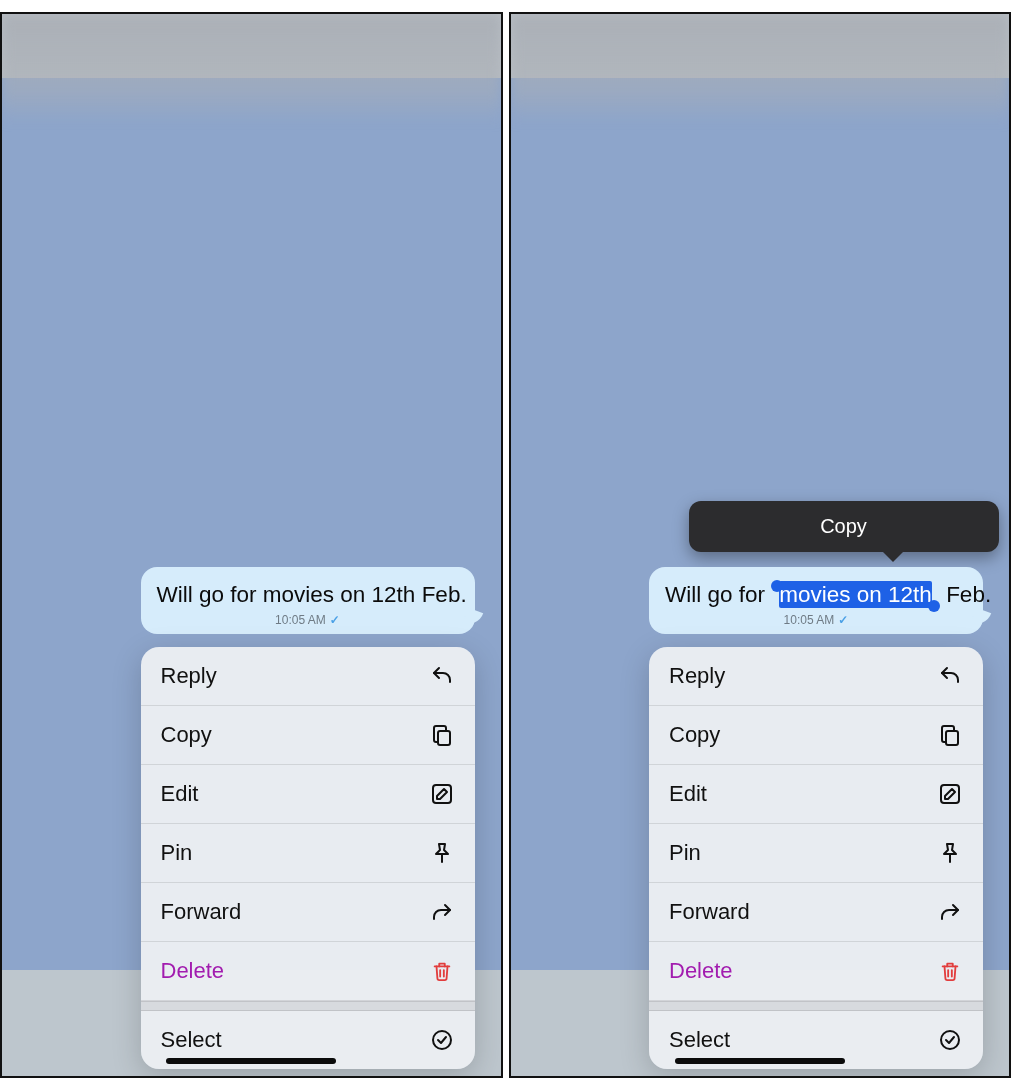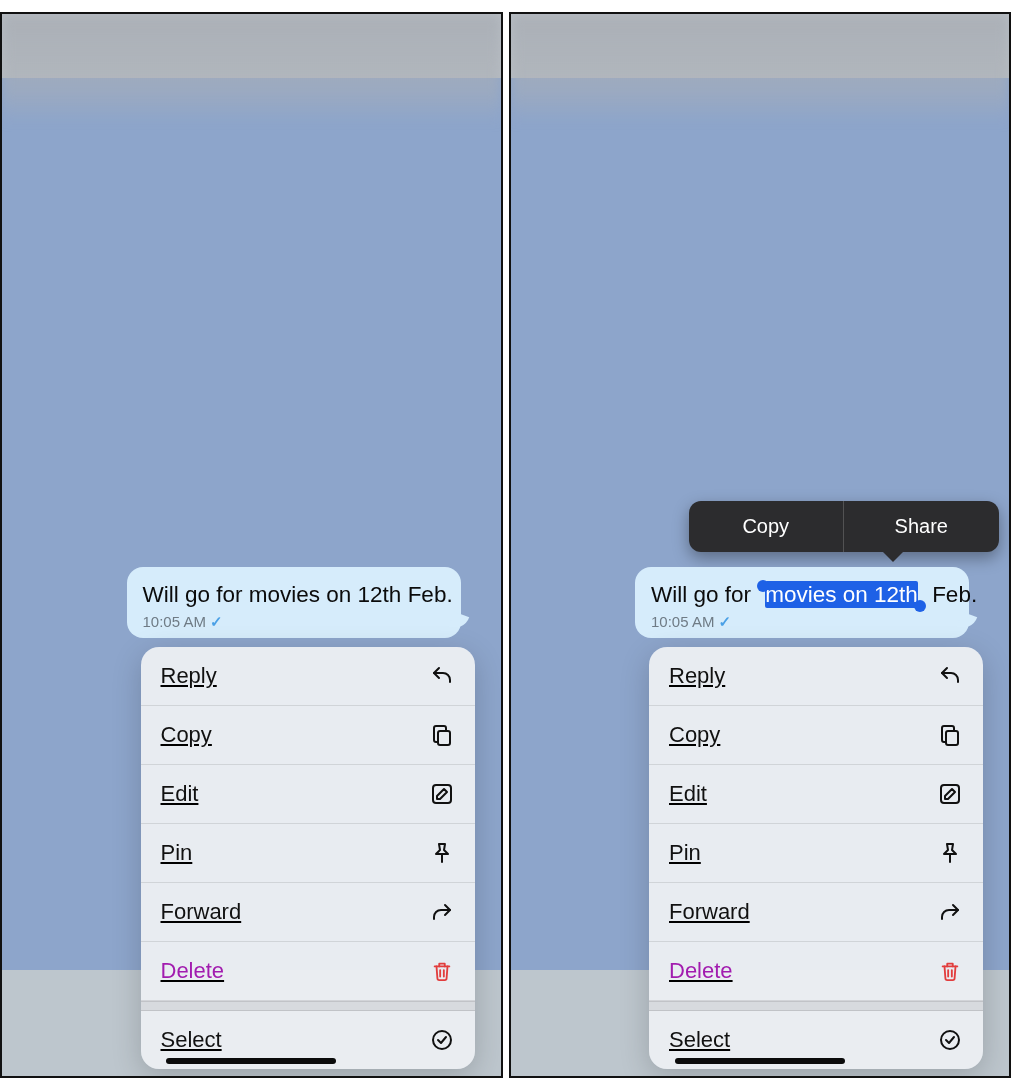--- a/index.html
+++ b/index.html
@@ -21,41 +21,41 @@
 
   .blur-top {
     position: absolute; top:0; left:0; right:0; height:110px;
     background: linear-gradient(180deg, rgba(170,175,182,0.95), rgba(170,175,182,0.5) 70%, rgba(170,175,182,0) 100%);
     filter: blur(6px);
   }
 
   
   .bubble {
     position: absolute;
-    right: 40px;
+    right: 26px;
     top: 553px;
     width: 334px;
     background: #d6ecfb;
     border-radius: 16px;
     padding: 14px 16px 6px 16px;
     color: #0b0b0b;
     font-size: 22.5px;
     line-height: 1.25;
   }
   .bubble .msgtext { white-space: nowrap; }
   .bubble .tail {
     position: absolute; right: -6px; bottom: 8px;
     width: 16px; height: 16px;
     background: #d6ecfb;
     border-bottom-right-radius: 20px;
     transform: rotate(20deg);
   }
   .bubble .meta {
-    text-align: left;
-    font-size: 15px;
+    text-align: center;
+    font-size: 12px;
     color: #6f7b85;
     margin-top: 4px;
   }
   .tick { color: #4aa0e6; margin-left: 4px; font-weight: 600; }
 
   .sel {
     background: #1e61e6;
     color: #fff;
     border-radius: 2px;
     padding: 1px 0;
@@ -71,21 +71,20 @@
   
   .menu {
     position: absolute;
     right: 26px;
     top: 633px;
     width: 334px;
     background: rgba(235,238,242,0.96);
     border-radius: 18px;
     overflow: hidden;
     box-shadow: 0 8px 30px rgba(0,0,0,0.18);
-    text-decoration: underline;
   }
   .menu-row {
     display:flex; align-items:center; justify-content:space-between;
     padding: 16px 20px;
     font-size: 22px;
     color:#111;
     border-bottom: 1px solid rgba(0,0,0,0.10);
     cursor: pointer;
   }
   .menu-row.danger { color: #a21caf; }
@@ -219,21 +218,20 @@
     </div>
 
     <div class="home-indicator"></div>
   </div>
 
   <div class="phone">
     <div class="blur-top"></div>
 
     <div class="callout">
       <div class="cbtn"><span>Copy</span></div>
-      <div class="cbtn"><span>Share</span></div>
       <div class="arrow"></div>
     </div>
 
     <div class="bubble">
       <div class="tail"></div>
       <span class="msgtext"><span>Will go for </span><span class="handle start"></span><span class="sel">movies on 12th</span><span class="handle end"></span><span> Feb.</span></span>
       <div class="meta">
         <span>10:05 AM</span><span class="tick">✓</span>
       </div>
     </div>

